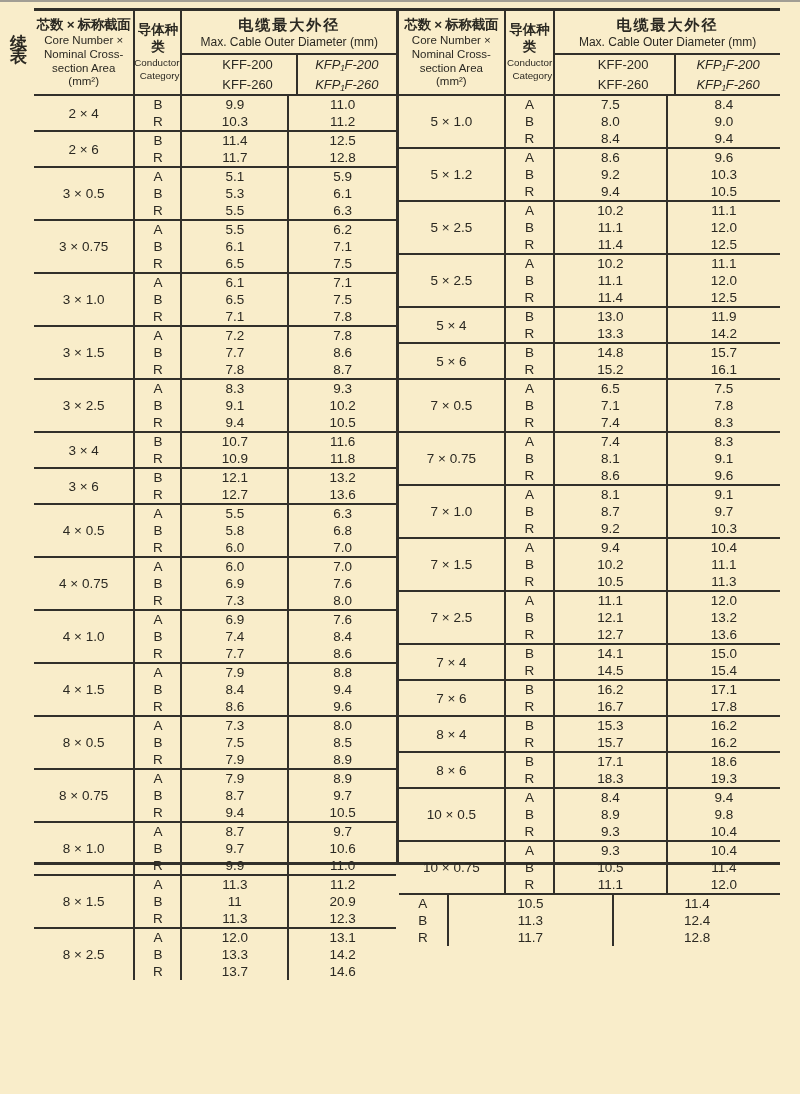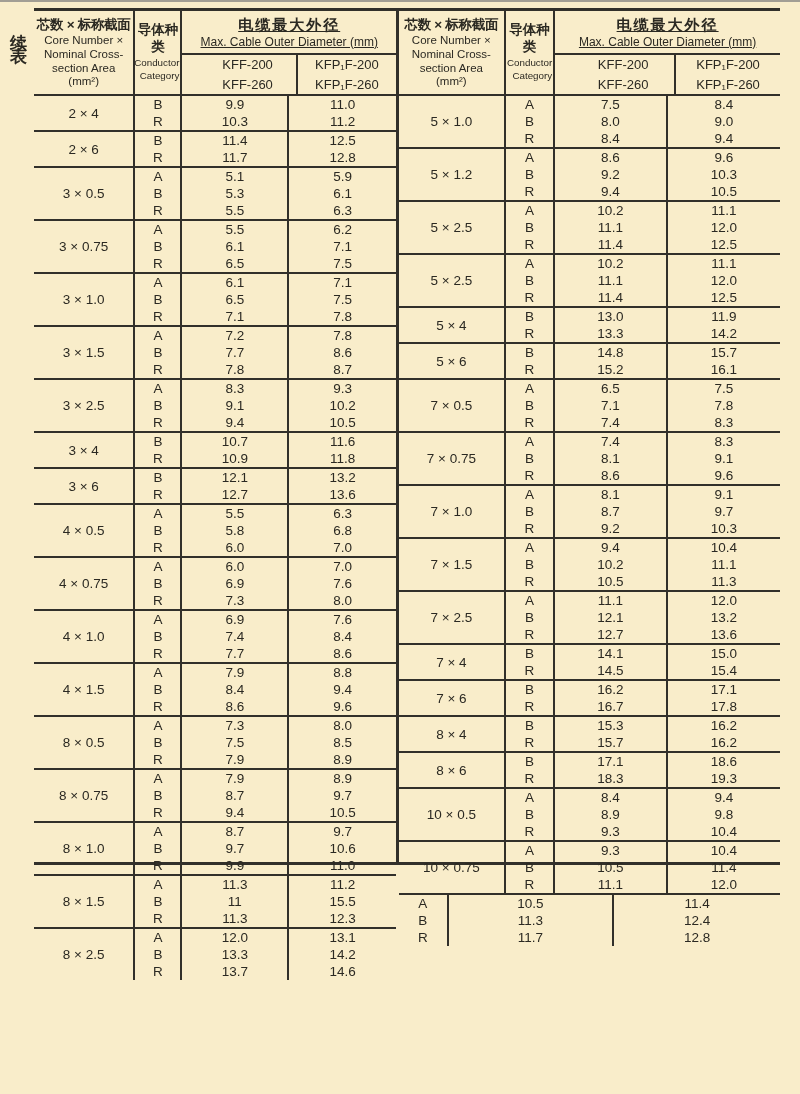--- a/index.html
+++ b/index.html
@@ -46,31 +46,30 @@
     width: 13%; border-right: 2px solid #32302a;
     display: flex; flex-direction: column; align-items: flex-end; justify-content: center;
     text-align: center; padding: 1px; overflow: hidden;
   }
   .h-cond .zh { font-size: 13.5px; line-height: 1.25; }
   .h-cond .en { font-size: 9.8px; line-height: 1.35; white-space: nowrap; }
   .h-diam { flex: 1; display: flex; flex-direction: column; }
   .diam-title {
     height: 44px; border-bottom: 2px solid #32302a;
     display: flex; flex-direction: column; align-items: center; justify-content: center;
-    text-decoration: underline;
   }
   .diam-title .zh { font-size: 15px; letter-spacing: 2px; }
   .diam-title .en { font-size: 12px; }
   .diam-sub { flex: 1; display: flex; padding-left: 17px; }
   .sub-col {
     display: flex; flex-direction: column; align-items: center; justify-content: center;
     font-size: 13px; line-height: 1.5; text-align: center;
   }
   .sub-kff { width: 50%; border-right: 2px solid #32302a; }
-  .sub-kfp { flex: 1; }
+  .sub-kfp { flex: 1; font-style: italic; }
 
   
   .groups { flex: 1; display: flex; flex-direction: column; }
   .group { flex: 1; display: flex; }
   .group + .group { border-top: 2px solid #32302a; }
   .g-spec {
     width: 28%; border-right: 2px solid #32302a;
     display: flex; align-items: center; justify-content: center;
     font-size: 13.5px; white-space: nowrap;
   }
@@ -445,21 +444,21 @@
             <div class="cond-letter">R</div>
           </div>
           <div class="g-vals">
             <div class="v-col v-kff">
               <div class="val">11.3</div>
               <div class="val">11</div>
               <div class="val">11.3</div>
             </div>
             <div class="v-col v-kfp">
               <div class="val">11.2</div>
-              <div class="val">15.5</div>
+              <div class="val">20.9</div>
               <div class="val">12.3</div>
             </div>
           </div>
         </div>
         <div class="group">
           <div class="g-spec">8 × 2.5</div>
           <div class="g-cond">
             <div class="cond-letter">A</div>
             <div class="cond-letter">B</div>
             <div class="cond-letter">R</div>

